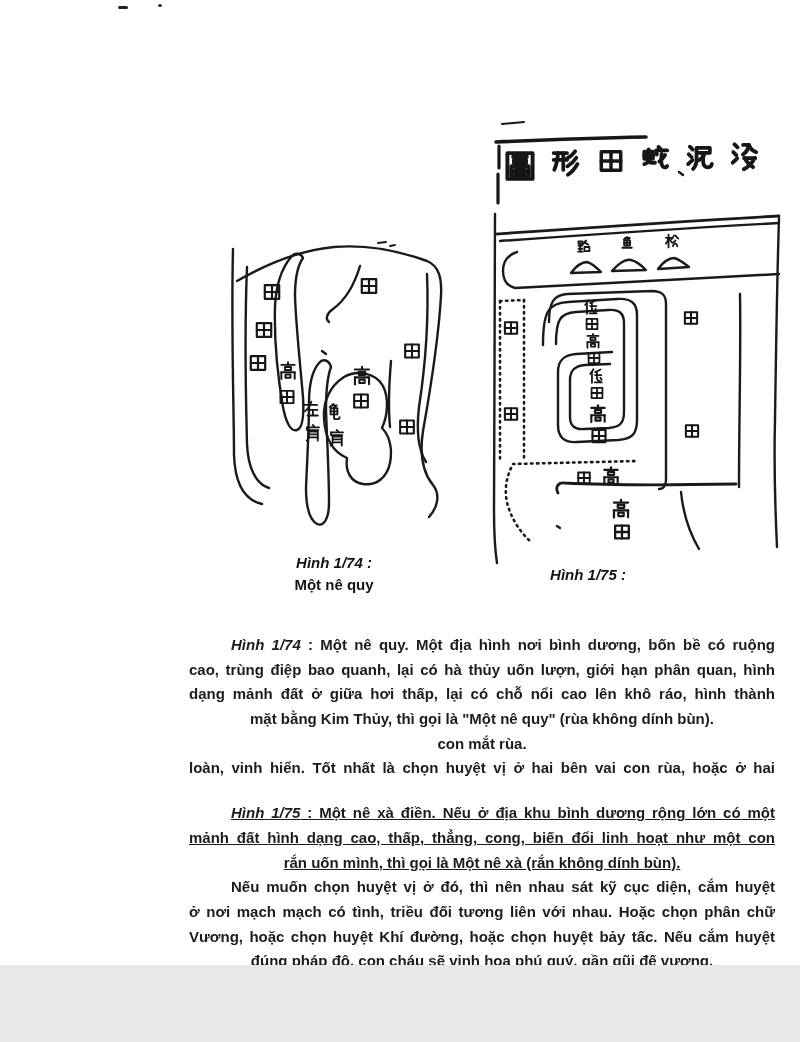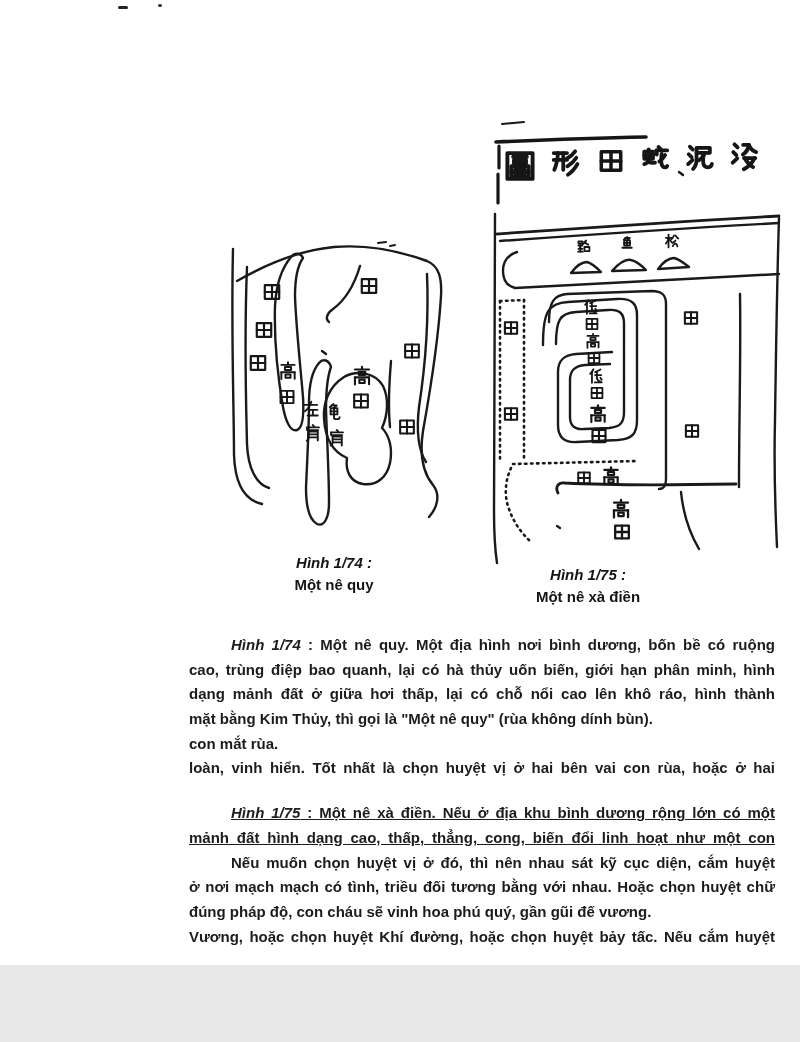--- a/index.html
+++ b/index.html
@@ -6,21 +6,21 @@
   .page{position:relative;width:800px;height:965px;background:#ffffff;overflow:hidden;
         font-family:"Liberation Sans",sans-serif;color:#1b1b1b;}
   svg.art{position:absolute;left:0;top:0;}
   .caption{position:absolute;text-align:center;font-weight:700;font-size:15px;line-height:22px;color:#141414;}
   .caption .cap-fig{font-style:italic;}
   #cap74{left:238px;top:552px;width:192px;}
   #cap75{left:490px;top:564px;width:196px;}
   #body-text{position:absolute;left:189px;top:633px;width:586px;
              font-size:15px;font-weight:700;line-height:24.7px;color:#1c1c1c;}
   .para{margin:0;}
-  .line{height:24.7px;overflow:visible;}
+  .line{height:24.7px;overflow:visible;text-align:center;}
   .line.jl{text-align:justify;text-align-last:justify;}
   .line.indent{text-indent:42px;}
   .wm{position:absolute;left:600px;top:988px;width:195px;height:52px;}
   .wm-text{position:absolute;left:48px;top:2px;width:150px;
            font-family:"Liberation Serif",serif;font-style:italic;font-weight:700;
            font-size:22px;transform:rotate(-4deg);white-space:nowrap;}
   .page-num{position:absolute;left:700px;top:1000px;font-size:26px;font-weight:700;
             font-style:italic;letter-spacing:2px;color:#101010;}
   .page-num-bar{position:absolute;left:754px;top:999px;width:3px;height:27px;background:#101010;transform:rotate(2deg);}
   .speck{position:absolute;background:#222;border-radius:50%;}
@@ -363,43 +363,43 @@
         </g>
       </g>
   </svg>
 
   <div id="cap74" class="caption">
     <div class="cap-fig">Hình 1/74 :</div>
     <div>Một nê quy</div>
   </div>
   <div id="cap75" class="caption">
     <div class="cap-fig">Hình 1/75 :</div>
-    <div>Một nê xà điền</div>
   </div>
 
   <div id="body-text">
       <div class="para" style="margin-bottom: 0px;">
         <div class="line jl indent"><i>Hình 1/74</i> : Một nê quy. Một địa hình nơi bình dương, bốn bề có ruộng</div>
-        <div class="line jl">cao, trùng điệp bao quanh, lại có hà thủy uốn biến, giới hạn phân minh, hình</div>
+        <div class="line jl">cao, trùng điệp bao quanh, lại có hà thủy uốn lượn, giới hạn phân quan, hình</div>
         <div class="line jl">dạng mảnh đất ở giữa hơi thấp, lại có chỗ nổi cao lên khô ráo, hình thành</div>
         <div class="line">mặt bằng Kim Thủy, thì gọi là "Một nê quy" (rùa không dính bùn).</div>
       </div>
       <div class="para" style="margin-bottom: 20px;">
         <div class="line">con mắt rùa.</div>
         <div class="line jl">loàn, vinh hiển. Tốt nhất là chọn huyệt vị ở hai bên vai con rùa, hoặc ở hai</div>
       </div>
       <div class="para" style="margin-bottom: 0px; text-decoration: underline;">
         <div class="line jl indent"><i>Hình 1/75</i> : Một nê xà điền. Nếu ở địa khu bình dương rộng lớn có một</div>
         <div class="line jl">mảnh đất hình dạng cao, thấp, thẳng, cong, biến đổi linh hoạt như một con</div>
+        <div class="line">rắn uốn mình, thì gọi là Một nê xà (rắn không dính bùn).</div>
       </div>
       <div class="para" style="margin-bottom: 0px;">
         <div class="line jl indent">Nếu muốn chọn huyệt vị ở đó, thì nên nhau sát kỹ cục diện, cắm huyệt</div>
-        <div class="line jl">ở nơi mạch mạch có tình, triều đối tương bằng với nhau. Hoặc chọn huyệt chữ</div>
+        <div class="line jl">ở nơi mạch mạch có tình, triều đối tương liên với nhau. Hoặc chọn phân chữ</div>
+        <div class="line jl">Vương, hoặc chọn huyệt Khí đường, hoặc chọn huyệt bảy tấc. Nếu cắm huyệt</div>
         <div class="line">đúng pháp độ, con cháu sẽ vinh hoa phú quý, gần gũi đế vương.</div>
-        <div class="line jl">Vương, hoặc chọn huyệt Khí đường, hoặc chọn huyệt bảy tấc. Nếu cắm huyệt</div>
       </div>
     </div>
 
   <div class="wm">
     <svg width="36" height="36" style="position:absolute;left:14px;top:6px;" viewBox="0 0 36 36">
       <rect x="0.5" y="0.5" width="35" height="35" fill="#eba496" stroke="#cf7a68" stroke-width="1"></rect>
       <circle cx="18" cy="18" r="13" fill="#ffffff" stroke="#2b2b2b" stroke-width="1.2"></circle>
       <path d="M18,5 A13,13 0 0 1 18,31 A6.5,6.5 0 0 1 18,18 A6.5,6.5 0 0 0 18,5 Z" fill="#1c1c1c"></path>
       <circle cx="18" cy="11.5" r="2" fill="#1c1c1c"></circle>
       <circle cx="18" cy="24.5" r="2" fill="#ffffff"></circle>

